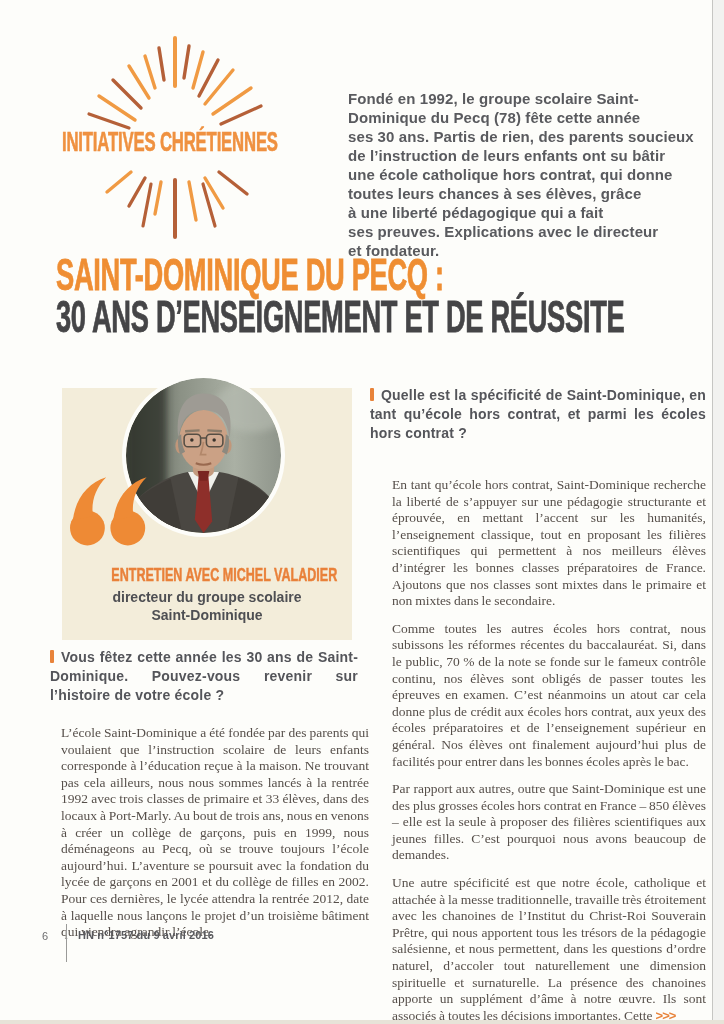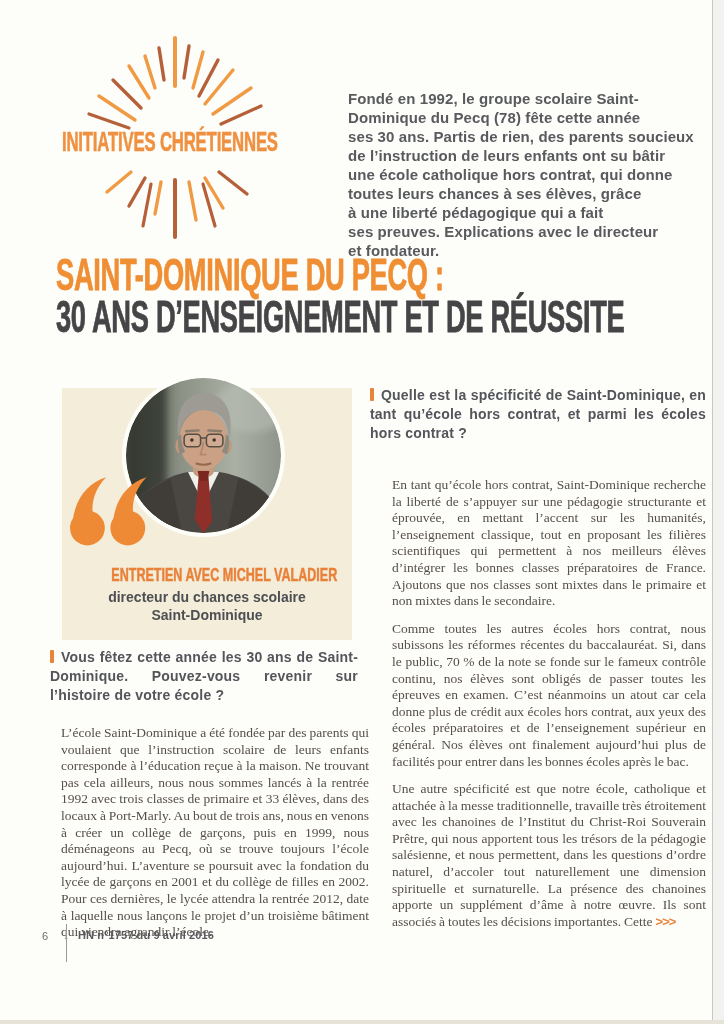--- a/index.html
+++ b/index.html
@@ -204,31 +204,32 @@
     </div>
     <div class="quote-glyph">
       <svg width="78" height="80" viewBox="0 0 112 100" fill="#ee8a35">
         <circle cx="25" cy="73" r="25"></circle>
         <path d="M 4,62 C 8,30 26,8 52,0 C 36,16 30,36 33,56 Z"></path>
         <circle cx="83" cy="73" r="25"></circle>
         <path d="M 62,62 C 66,30 84,8 110,0 C 94,16 88,36 91,56 Z"></path>
       </svg>
     </div>
     <h2 class="card-heading">ENTRETIEN AVEC MICHEL VALADIER</h2>
-    <p class="card-role">directeur du chances scolaire
+    <p class="card-role">directeur du groupe scolaire
 Saint-Dominique</p>
   </section>
 
   <h3 class="question q-left"><span class="qbar"></span><span>Vous fêtez cette année les 30 ans de Saint-Dominique. Pouvez-vous revenir sur l’histoire de votre école ?</span></h3>
   <p class="serif body-left">L’école Saint-Dominique a été fondée par des parents qui voulaient que l’instruction scolaire de leurs enfants corresponde à l’éducation reçue à la maison. Ne trouvant pas cela ailleurs, nous nous sommes lancés à la rentrée 1992 avec trois classes de primaire et 33 élèves, dans des locaux à Port-Marly. Au bout de trois ans, nous en venons à créer un collège de garçons, puis en 1999, nous déménageons au Pecq, où se trouve toujours l’école aujourd’hui. L’aventure se poursuit avec la fondation du lycée de garçons en 2001 et du collège de filles en 2002. Pour ces dernières, le lycée attendra la rentrée 2012, date à laquelle nous lançons le projet d’un troisième bâtiment qui viendra agrandir l’école.</p>
 
   <h3 class="question q-right"><span class="qbar"></span><span>Quelle est la spécificité de Saint-Dominique, en tant qu’école hors contrat, et parmi les écoles hors contrat ?</span></h3>
   <div class="serif body-right">
     <p class="serif">En tant qu’école hors contrat, Saint-Dominique recherche la liberté de s’appuyer sur une pédagogie structurante et éprouvée, en mettant l’accent sur les humanités, l’enseignement classique, tout en proposant les filières scientifiques qui permettent à nos meilleurs élèves d’intégrer les bonnes classes préparatoires de France. Ajoutons que nos classes sont mixtes dans le primaire et non mixtes dans le secondaire.</p>
     <p class="serif">Comme toutes les autres écoles hors contrat, nous subissons les réformes récentes du baccalauréat. Si, dans le public, 70 % de la note se fonde sur le fameux contrôle continu, nos élèves sont obligés de passer toutes les épreuves en examen. C’est néanmoins un atout car cela donne plus de crédit aux écoles hors contrat, aux yeux des écoles préparatoires et de l’enseignement supérieur en général. Nos élèves ont finalement aujourd’hui plus de facilités pour entrer dans les bonnes écoles après le bac.</p>
+    <p class="serif">Par rapport aux autres, outre que Saint-Dominique est une des plus grosses écoles hors contrat en France – 850 élèves – elle est la seule à proposer des filières scientifiques aux jeunes filles. C’est pourquoi nous avons beaucoup de demandes.</p>
     <p class="serif"><span>Une autre spécificité est que notre école, catholique et attachée à la messe traditionnelle, travaille très étroitement avec les chanoines de l’Institut du Christ-Roi Souverain Prêtre, qui nous apportent tous les trésors de la pédagogie salésienne, et nous permettent, dans les questions d’ordre naturel, d’accoler tout naturellement une dimension spirituelle et surnaturelle. La présence des chanoines apporte un supplément d’âme à notre œuvre. Ils sont associés à toutes les décisions importantes. Cette</span><span class="marker">&gt;&gt;&gt;</span></p>
   </div>
 
   <div class="footer">
     <span class="page-num">6</span>
     <span class="footer-rule"></span>
     <span class="issue">HN n°1757 du 9 avril 2016</span>
   </div>
 
   <div class="edge-right"></div>

